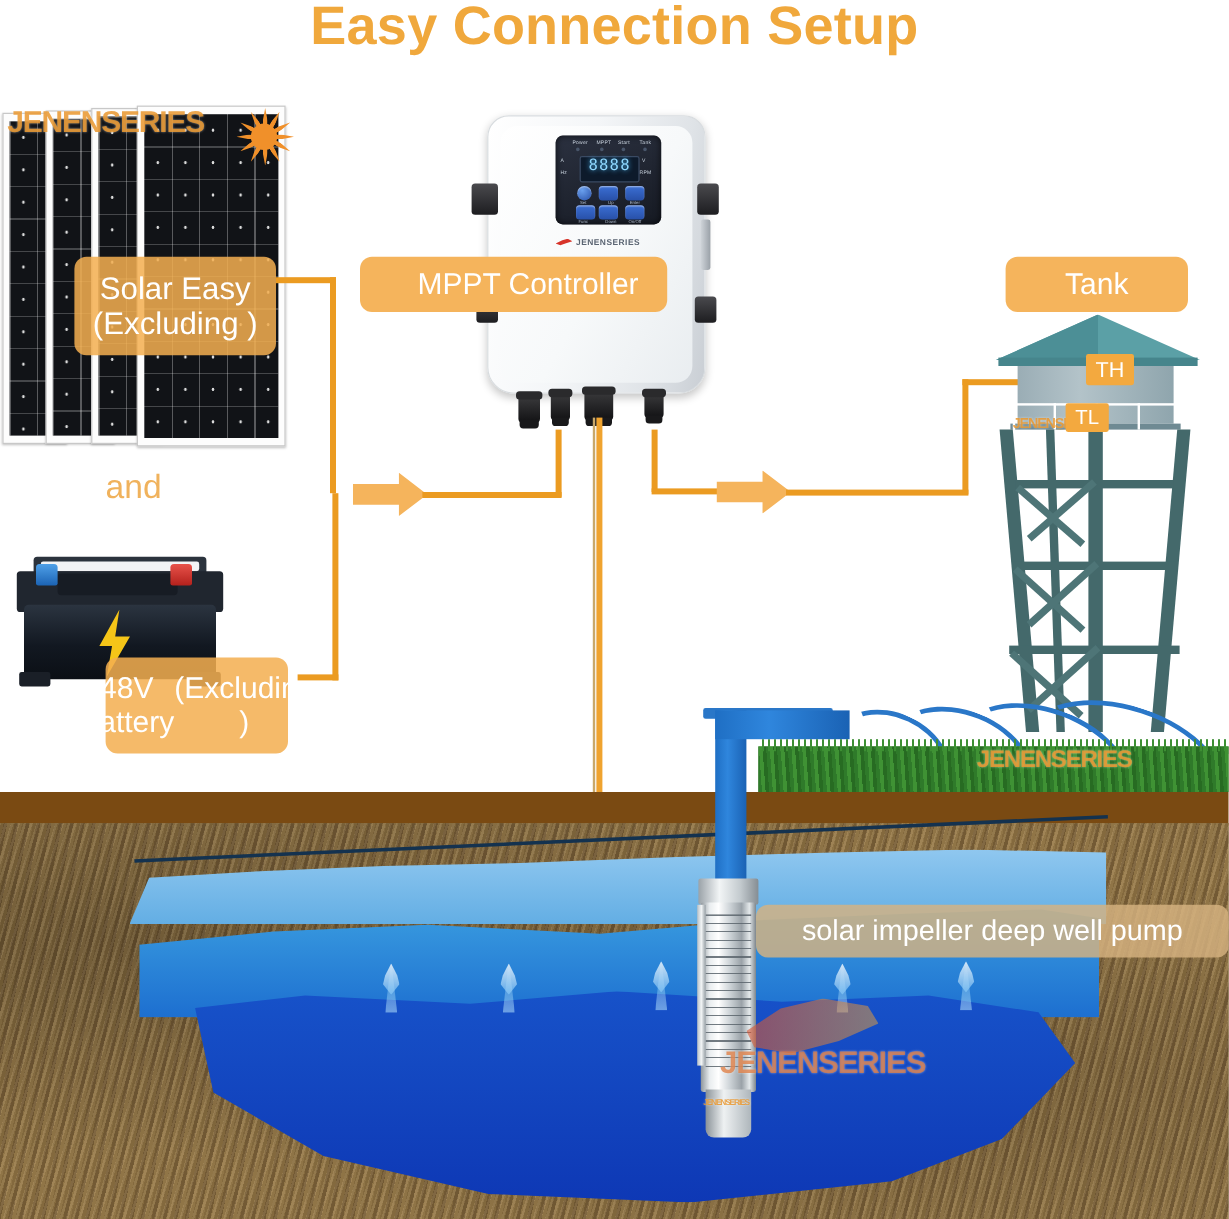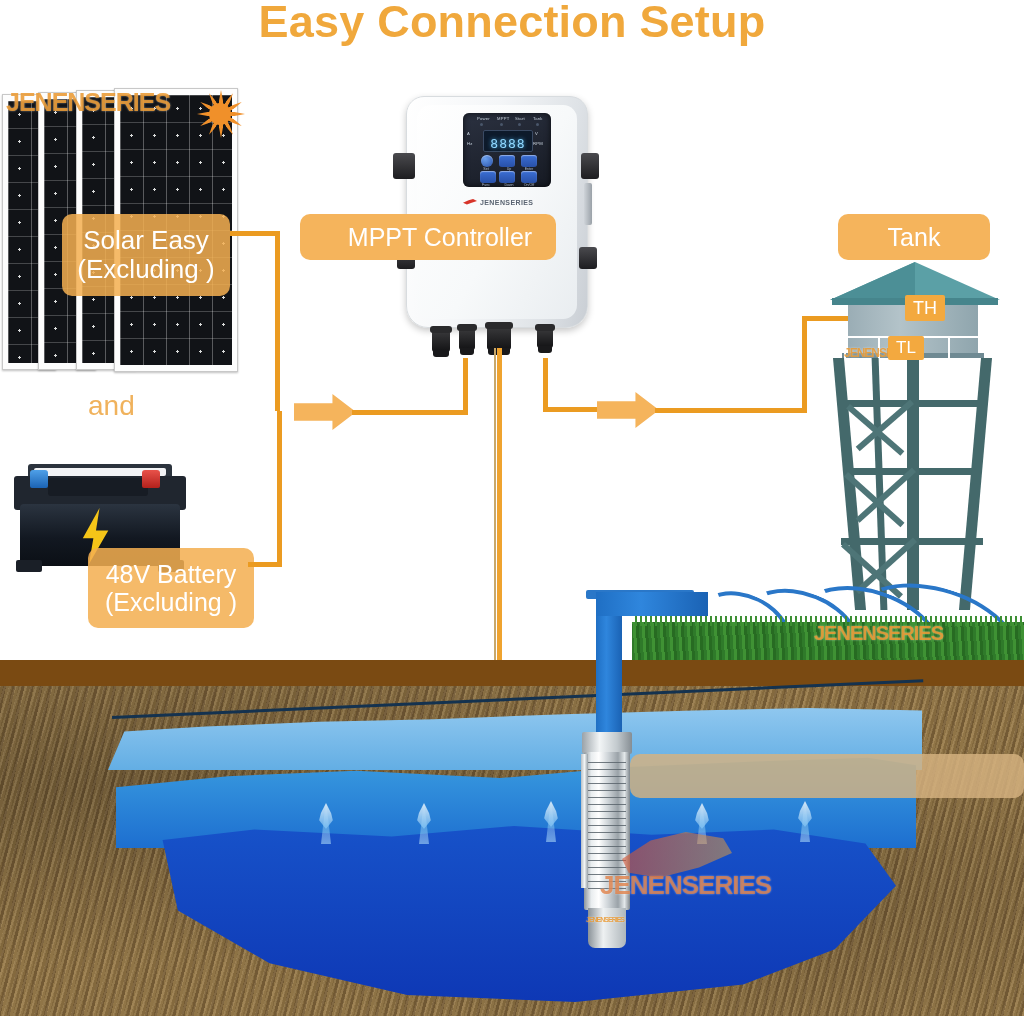--- a/index.html
+++ b/index.html
@@ -74,21 +74,21 @@
 
   
   .ctrl-body{position:absolute;border-radius:18px 18px 22px 22px;
     background:linear-gradient(100deg,#ffffff 0%,#f4f6f8 42%,#dfe3e7 78%,#c9ced4 100%);
     box-shadow:0 3px 7px rgba(0,0,0,.22);border:1px solid #d8dcdf;}
   .ctrl-face{position:absolute;border-radius:14px;background:
     linear-gradient(120deg,#ffffff 0%,#f7f9fa 55%,#e9edf0 100%);}
   .ctrl-panel{position:absolute;border-radius:6px;background:linear-gradient(160deg,#2b3140,#161a23);
      box-shadow:inset 0 0 6px rgba(0,0,0,.7);}
   .ledwin{position:absolute;background:#0d1a2b;border:1px solid #3a4a63;border-radius:2px;
-     display:flex;align-items:flex-end;justify-content:center;gap:3px;}
+     display:flex;align-items:flex-start;justify-content:center;gap:3px;}
   .digit{color:#8fd8ff;font-family:"DejaVu Sans Mono","Liberation Mono",monospace;
      font-size:13px;letter-spacing:1px;text-shadow:0 0 4px #4ab8f5;}
   .pnl-lab{position:absolute;color:#c9d3de;font-size:4.2px;
      font-family:"Liberation Sans",sans-serif;letter-spacing:.2px;}
   .pnl-led{position:absolute;width:3px;height:3px;border-radius:50%;background:#49566a;}
   .btn{position:absolute;width:16px;height:12px;border-radius:3px;
      background:linear-gradient(180deg,#3b6fd4,#2850a8);box-shadow:inset 0 1px 1px rgba(255,255,255,.45);}
   .btn.round{border-radius:50%;width:12px;height:12px;background:radial-gradient(circle at 35% 30%,#6aa0ee,#2850a8);}
   .btn-cap{position:absolute;color:#aebbcd;font-size:3.6px;font-family:"Liberation Sans",sans-serif;width:20px;text-align:center;}
   .gland{position:absolute;background:linear-gradient(180deg,#3a3a3c,#121214);border-radius:3px;}
@@ -221,21 +221,21 @@
     <div class="bat-top" style="left:6px;top:24px;width:172px;height:34px;"></div>
     <div class="bat-label" style="left:40px;top:26px;width:100px;height:18px;"></div>
     <div class="term" style="left:22px;top:18px;width:18px;height:18px;background:linear-gradient(180deg,#4fa0e8,#1b63b4);"></div>
     <div class="term" style="left:134px;top:18px;width:18px;height:18px;background:linear-gradient(180deg,#e8524a,#b3211c);"></div>
     <div class="bat-body" style="left:12px;top:52px;width:160px;height:62px;"></div>
     <div class="bolt" style="left:66px;top:56px;width:44px;height:56px;"></div>
     <div class="bat-foot" style="left:8px;top:108px;width:26px;height:12px;"></div>
     <div class="bat-foot" style="left:150px;top:108px;width:26px;height:12px;"></div>
   </div>
 
-  <div class="chip" style="left:88px;top:548px;width:166px;height:80px;font-size:25px;flex-direction:column;">
+  <div class="chip" style="left:88px;top:548px;width:152px;height:80px;font-size:25px;">
     <span>48V Battery</span>
     <span>(Excluding )</span>
   </div>
 
   <div class="wire" style="left:230px;top:231px;width:50px;height:5px;"></div>
   <div class="wire" style="left:275px;top:231px;width:5px;height:180px;"></div>
 
   <div class="wire" style="left:248px;top:562px;width:34px;height:5px;"></div>
   <div class="wire" style="left:277px;top:411px;width:5px;height:156px;"></div>
 
@@ -422,14 +422,15 @@
     <div class="pumpTip" style="left:10px;top:176px;width:38px;height:40px;"></div>
     <div class="wm" style="left:8px;top:184px;font-size:7px;">JENENSERIES</div>
   </div>
 
   <div class="wm" style="left:600px;top:870px;font-size:26px;color:rgba(222,120,60,.75);">JENENSERIES</div>
   <div style="position:absolute;left:622px;top:830px;width:110px;height:52px;
               background:linear-gradient(100deg,rgba(214,80,50,.6),rgba(214,160,70,.55));
               clip-path:polygon(0 56%,26% 20%,58% 4%,92% 16%,100% 44%,70% 72%,34% 92%,6% 82%);"></div>
 
   <div class="chip" style="left:630px;top:754px;width:394px;height:44px;font-size:24px;background:rgba(214,178,128,.82);"></div>
+  <div style="position:absolute;left:630px;top:754px;width:394px;height:44px;display:flex;align-items:center;justify-content:center;color:#fff;font-size:24px;font-family:'Liberation Sans',sans-serif;">solar impeller deep well pump</div>
 
 </div>
 
 </body></html>

